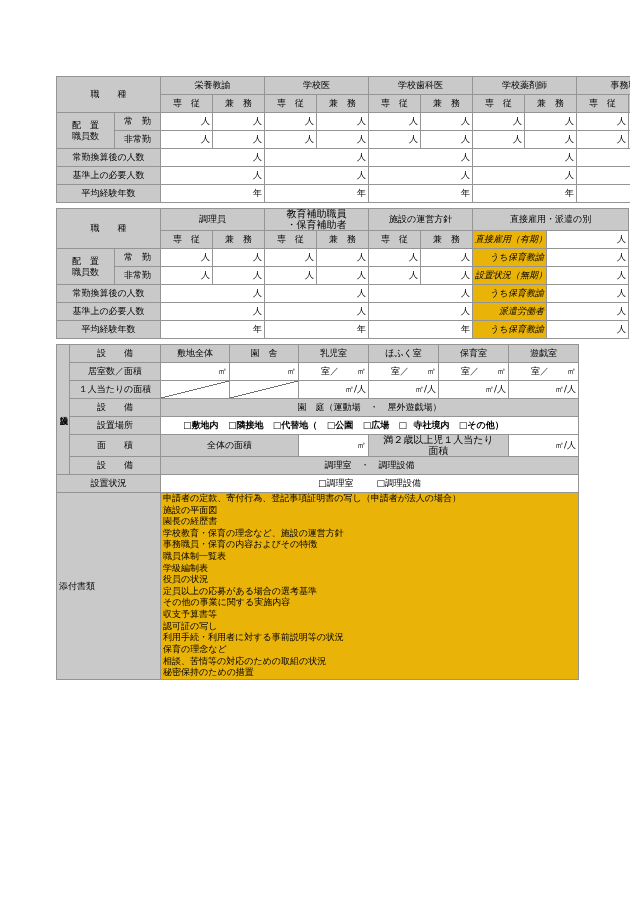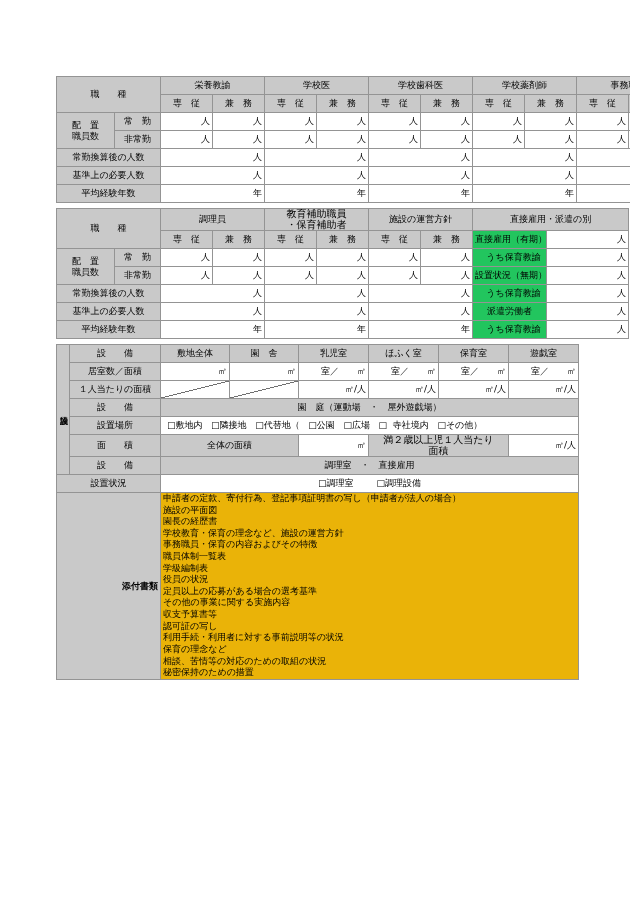--- a/index.html
+++ b/index.html
@@ -39,23 +39,24 @@
     height: 17px;
     vertical-align: middle;
     overflow: hidden;
     white-space: nowrap;
   }
   .hd {
     background: #c9c9c9;
     text-align: center;
   }
   .hd-l {
-    background: #22c55e;
-    text-align: center;
+    background: #eab308;
+    text-align: right;
     padding-left: 3px;
+    font-style: italic;
   }
   .wt {
     background: #ffffff;
   }
   .ctr { text-align: center; margin-left: 32px; }
   .rgt { text-align: right; padding-right: 3px; }
   .two-line {
     white-space: normal;
     line-height: 1.05;
     font-size: 10px;
@@ -83,23 +84,22 @@
     left: 0; top: 0;
     width: 100%; height: 100%;
     background-image: linear-gradient(to bottom right,
         rgba(0,0,0,0) calc(50% - 0.5px),
         #6f6f6f calc(50% - 0.5px),
         #6f6f6f calc(50% + 0.5px),
         rgba(0,0,0,0) calc(50% + 0.5px));
   }
   .attach-label {
     background: #c9c9c9;
-    text-align: right;
+    text-align: left;
     vertical-align: middle;
-    font-weight: bold;
   }
   .attach-body {
     background: #eab308;
     vertical-align: top;
     padding: 2px 3px 3px 3px;
     white-space: normal;
   }
   .attach-body ul {
     list-style: none;
     margin: 0;
@@ -358,21 +358,21 @@
         <td class="wt rgt">㎡/人</td>
       </tr>
 
       <tr>
         <td class="hd">設　　備</td>
         <td class="hd" colspan="6">園　庭（運動場　・　屋外遊戯場）</td>
       </tr>
 
       <tr>
         <td class="hd">設置場所</td>
-        <td class="wt" colspan="6" style="padding-left:6px;">
+        <td class="wt" colspan="6" style="padding-left:22px;font-weight:bold;">
           <span class="cb">□敷地内</span>&nbsp;&nbsp;
           <span class="cb">□隣接地</span>&nbsp;&nbsp;
           <span class="cb">□代替地（</span>&nbsp;&nbsp;
           <span class="cb">□公園</span>&nbsp;&nbsp;
           <span class="cb">□広場</span>&nbsp;&nbsp;
           <span class="cb">□</span>&nbsp;
           <span class="cb">寺社境内</span>&nbsp;&nbsp;
           <span class="cb">□その他）</span>
         </td>
       </tr>
@@ -383,21 +383,21 @@
         <td class="wt rgt">㎡</td>
         <td class="hd two-line" colspan="2">
           <div>満２歳以上児１人当たり</div>
           <div>面積</div>
         </td>
         <td class="wt rgt">㎡/人</td>
       </tr>
 
       <tr>
         <td class="hd">設　　備</td>
-        <td class="hd" colspan="6">調理室　・　直接雇用</td>
+        <td class="hd" colspan="6">調理室　・　調理設備</td>
       </tr>
 
       <tr>
         <td class="hd" colspan="2">設置状況</td>
         <td class="wt ctr" colspan="6">
           <span class="cb">□調理室</span>
           &nbsp;&nbsp;&nbsp;&nbsp;&nbsp;&nbsp;
           <span class="cb">□調理設備</span>
         </td>
       </tr>

